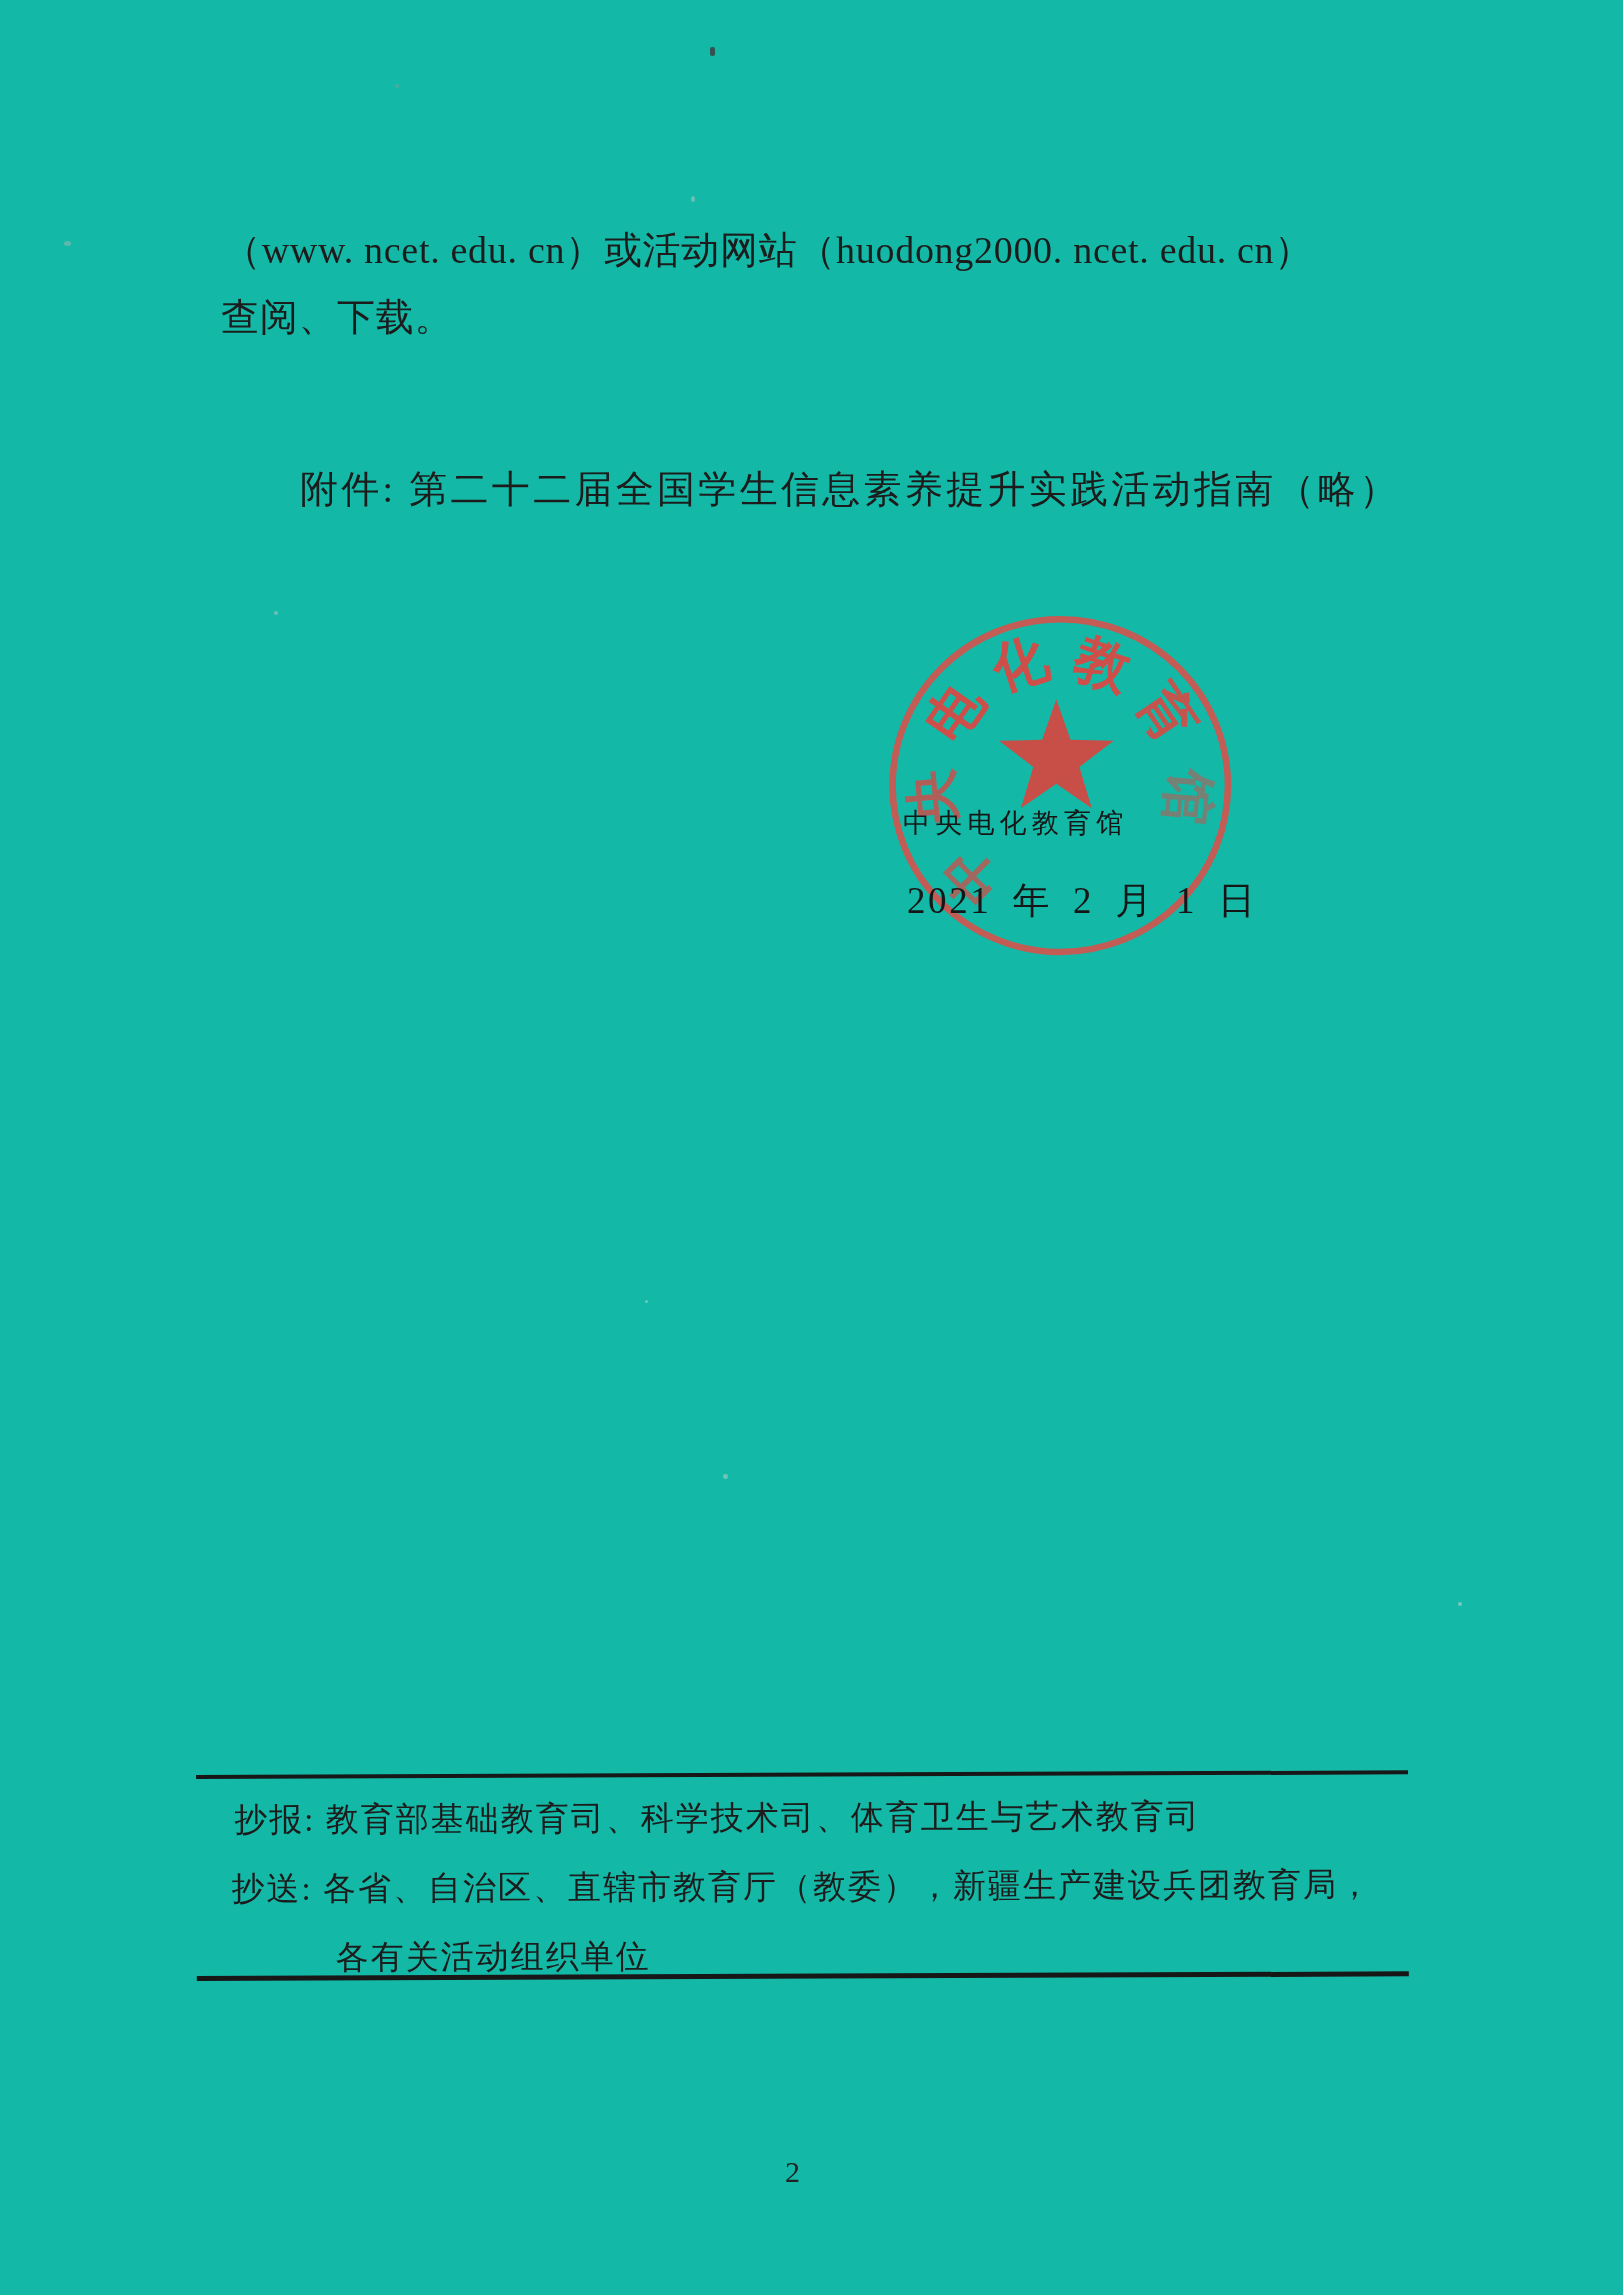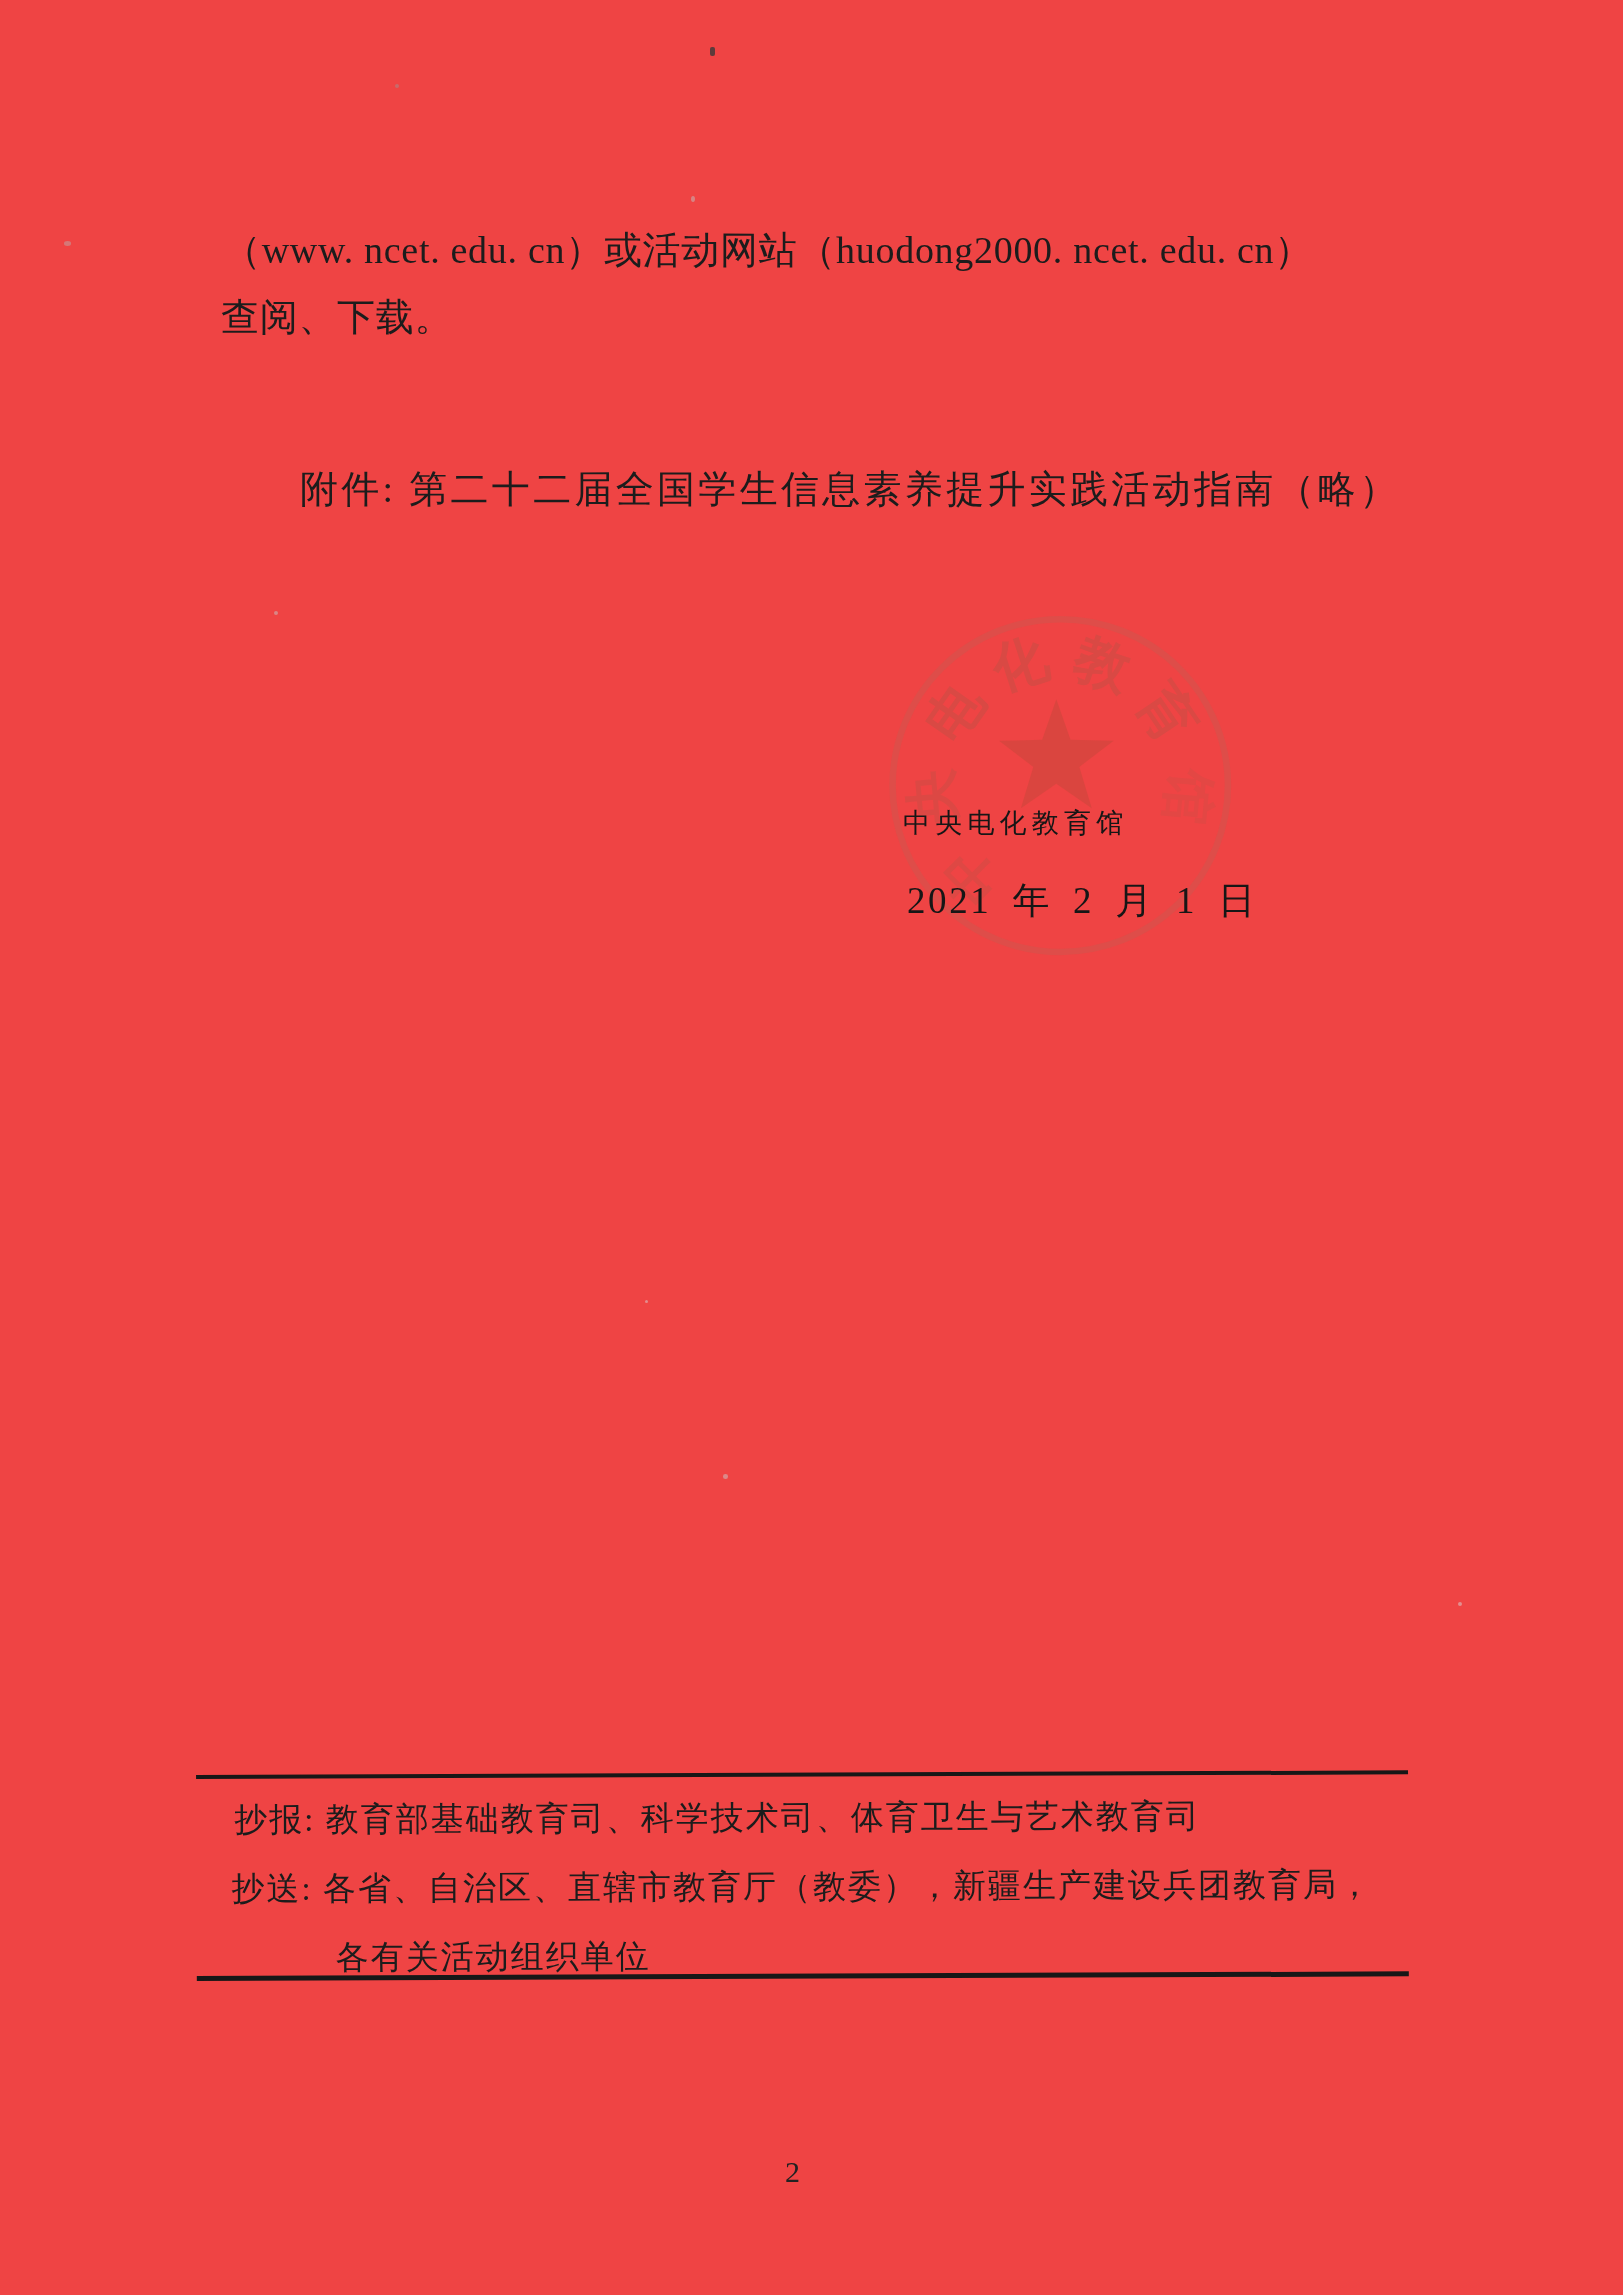--- a/index.html
+++ b/index.html
@@ -4,21 +4,21 @@
 <style>
   html,body{margin:0;padding:0;}
   body{
     width:1623px;height:2295px;
     background:#f2f1ef;
     font-family:"Liberation Serif","DejaVu Serif",serif;
   }
   .page{
     position:relative;
     width:1623px;height:2295px;
-    background:#ef4444;
+    background:#14b8a6;
     color:#1d1d1d;
     overflow:hidden;
   }
   .abs{position:absolute;white-space:nowrap;}
   .body-text{
     font-size:38px;
     letter-spacing:0.7px;
     color:#1c1c1c;
   }
   .attach-text{

